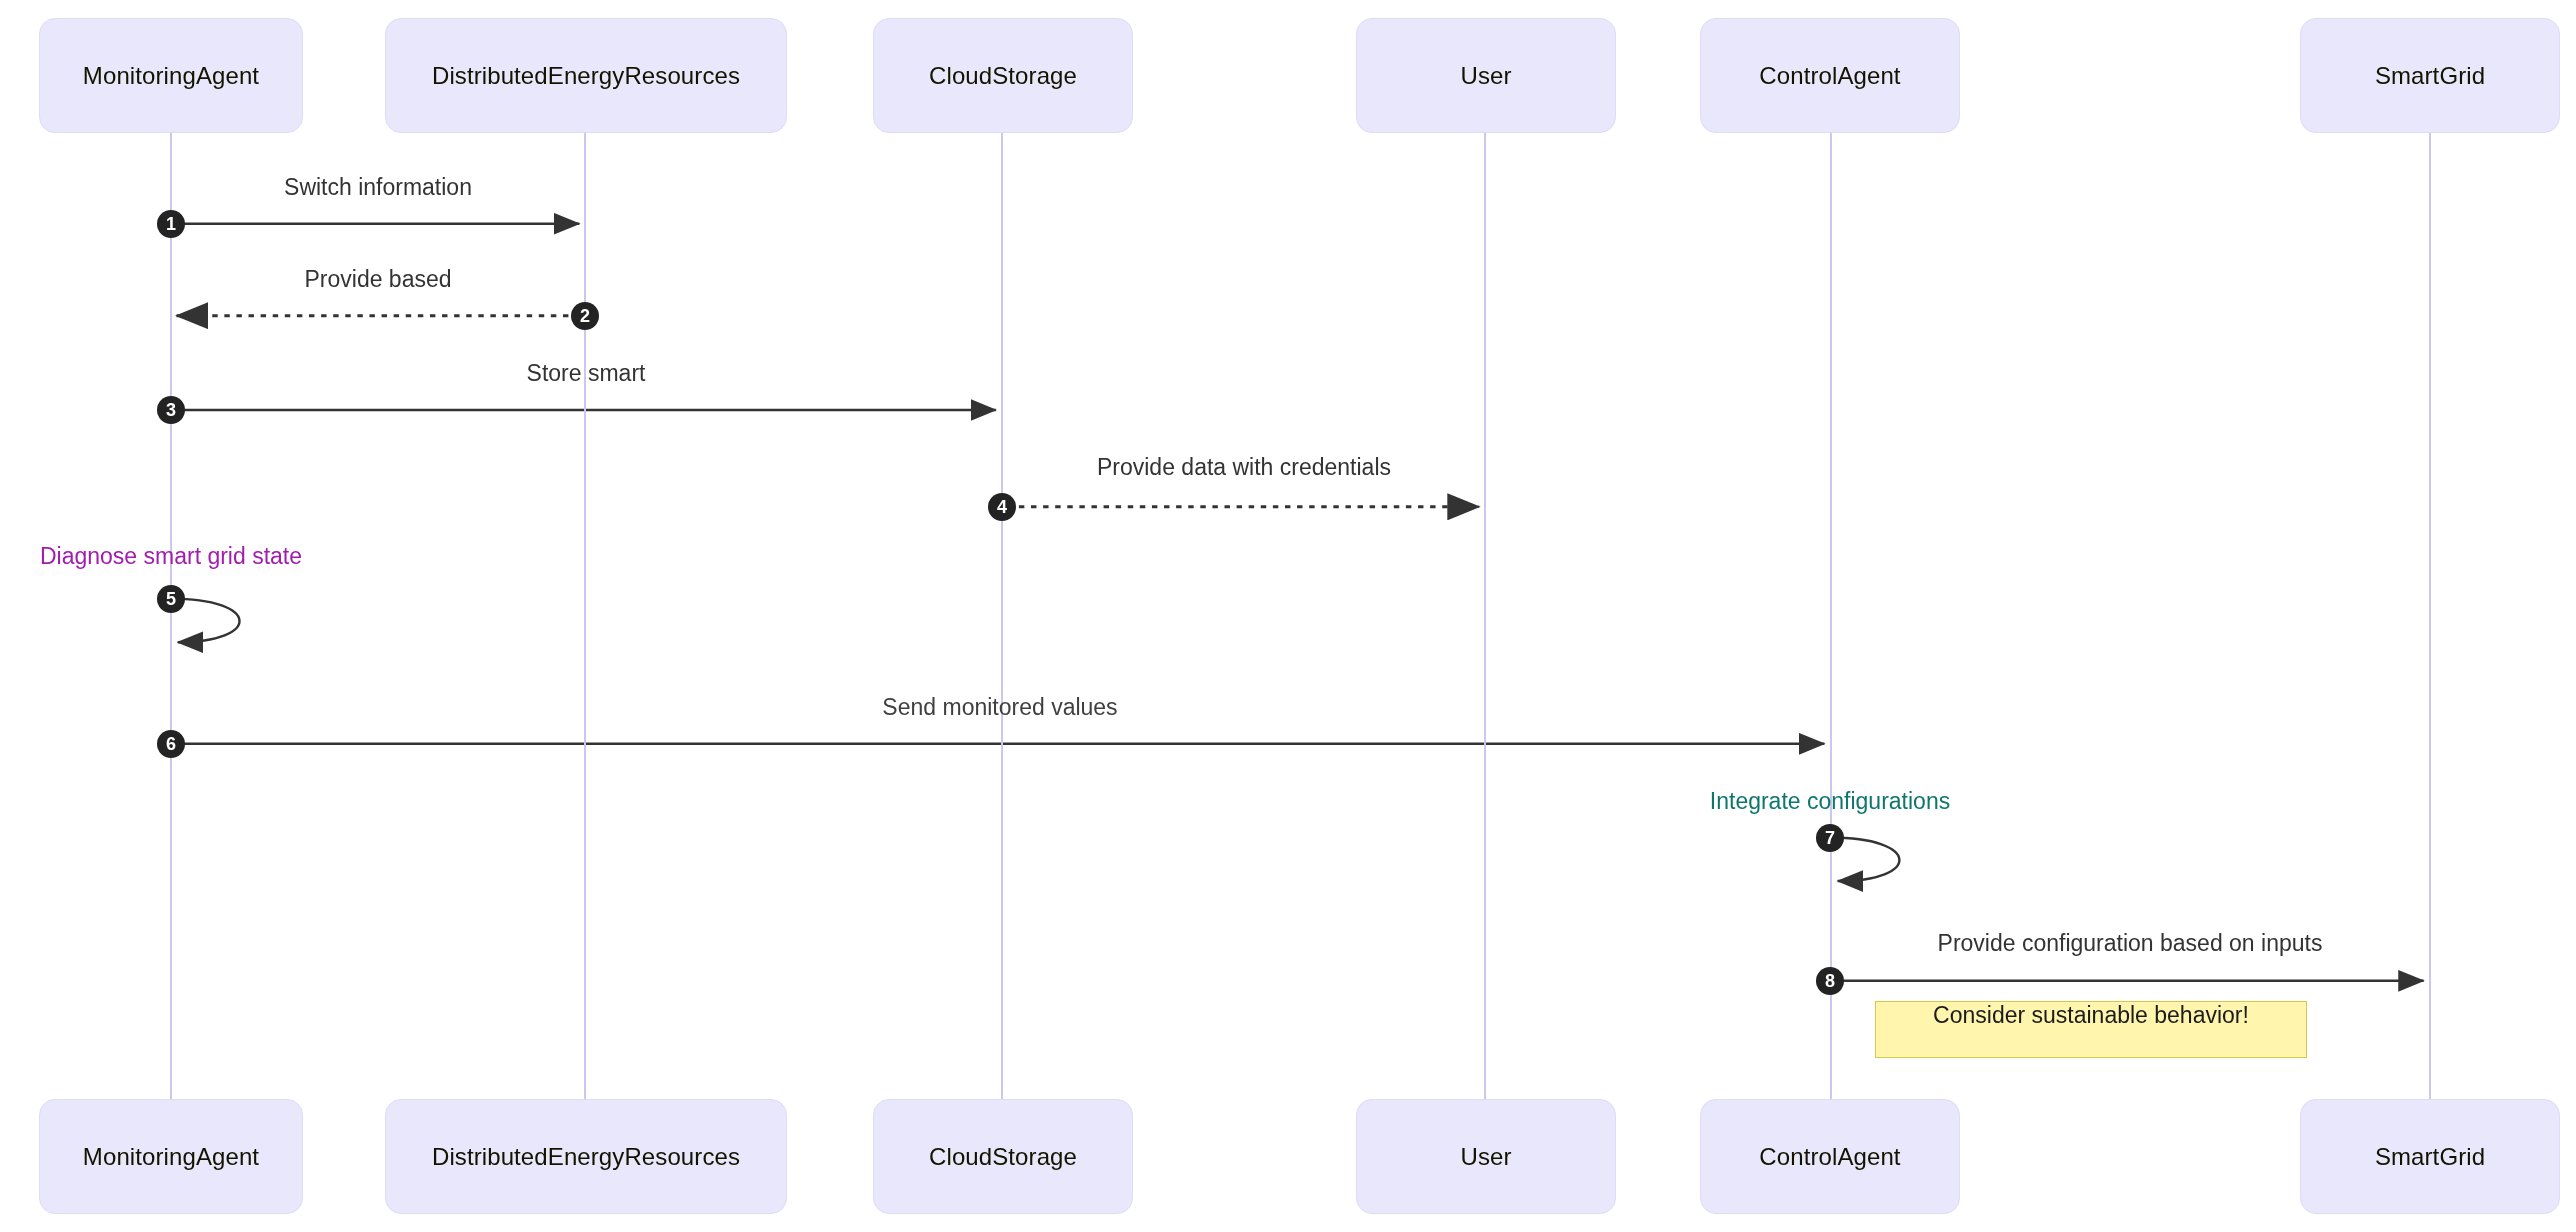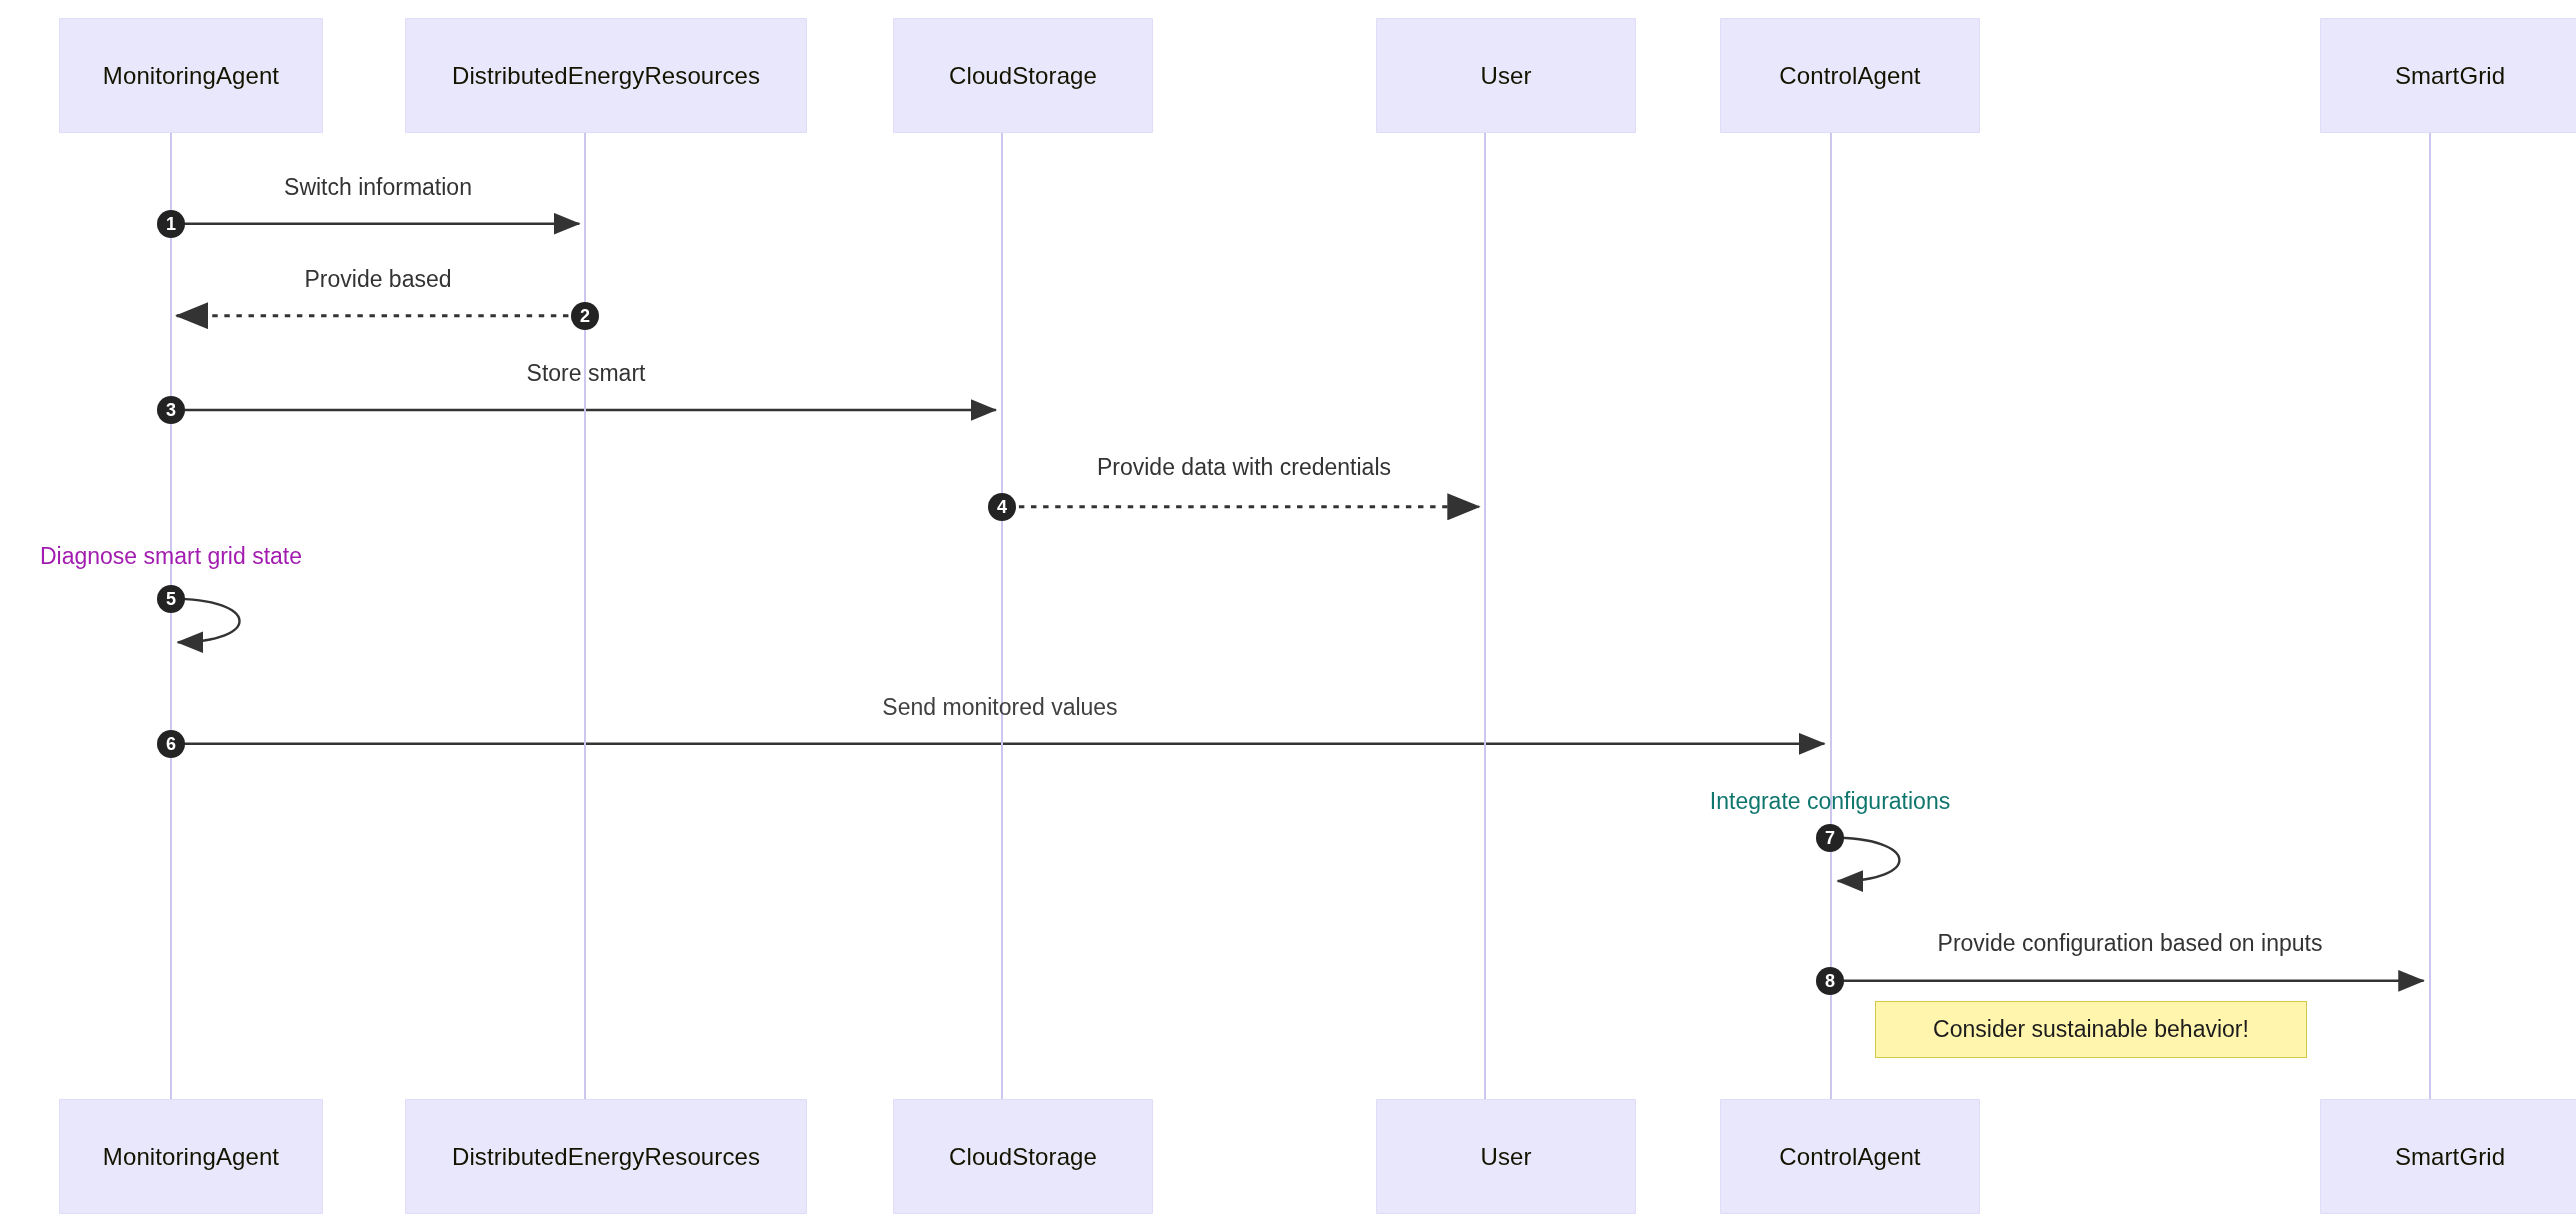--- a/index.html
+++ b/index.html
@@ -8,26 +8,25 @@
     position:relative;
     width:2576px;
     height:1233px;
     background:#ffffff;
     overflow:hidden;
   }
   .actor-box{
     position:absolute;
     background:#e8e7fb;
     border:1.2px solid #dedcf7;
-    border-radius:1px;
+    border-radius:16px;
     display:flex;
     align-items:center;
     justify-content:center;
     box-sizing:border-box;
-    margin-left:20px;
   }
   .actor-label{
     font-size:24px;
     color:#131300;
     font-family:"Liberation Sans",sans-serif;
     white-space:nowrap;
     letter-spacing:0.1px;
   }
   .lifeline{
     position:absolute;
@@ -55,21 +54,21 @@
     z-index:6;
     transform:translate(-50%,-50%);
     line-height:1;
   }
   .arrow-svg{position:absolute;left:0;top:0;overflow:visible;}
   .note-box{
     position:absolute;
     background:#fff5ad;
     border:1.2px solid #d2c94d;
     box-sizing:border-box;
-    display:flex;align-items:center;justify-content:center;
+    display:flex;align-items:flex-start;justify-content:center;
   }
   .note-text{
     font-size:23px;
     color:#1c1c1c;
     font-family:"Liberation Sans",sans-serif;
     white-space:nowrap;
   }
 </style>
 </head>
 <body>

